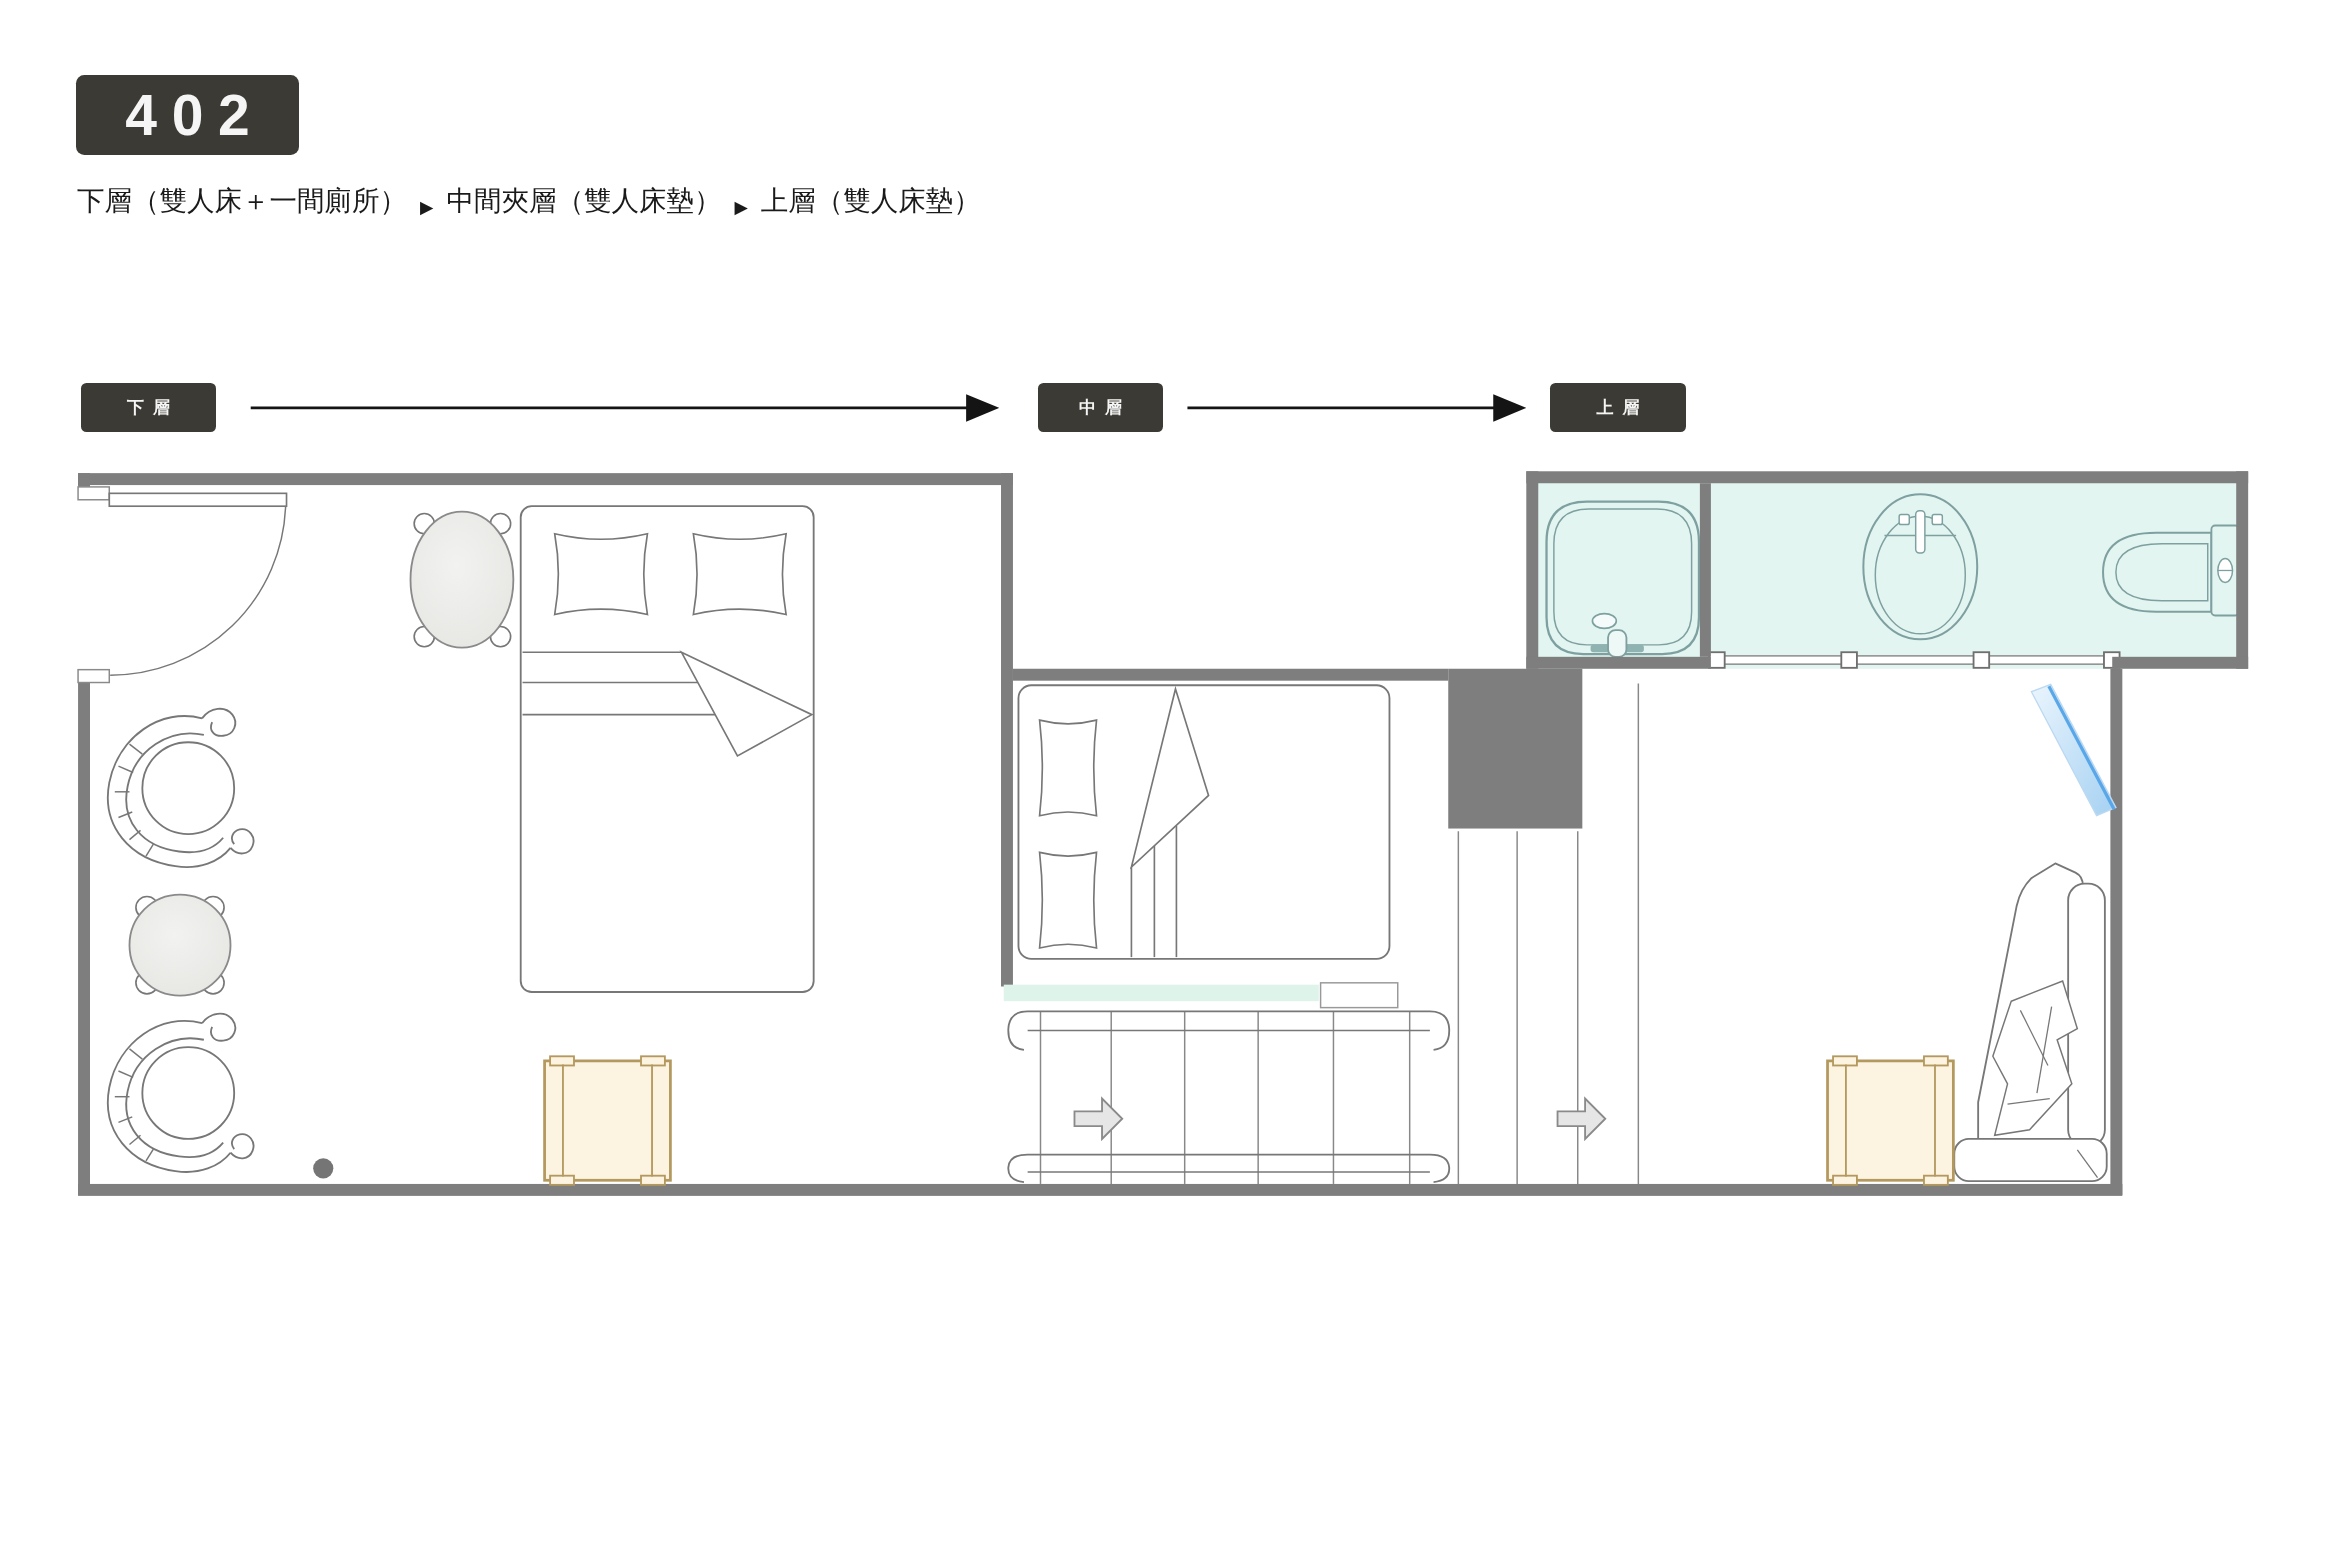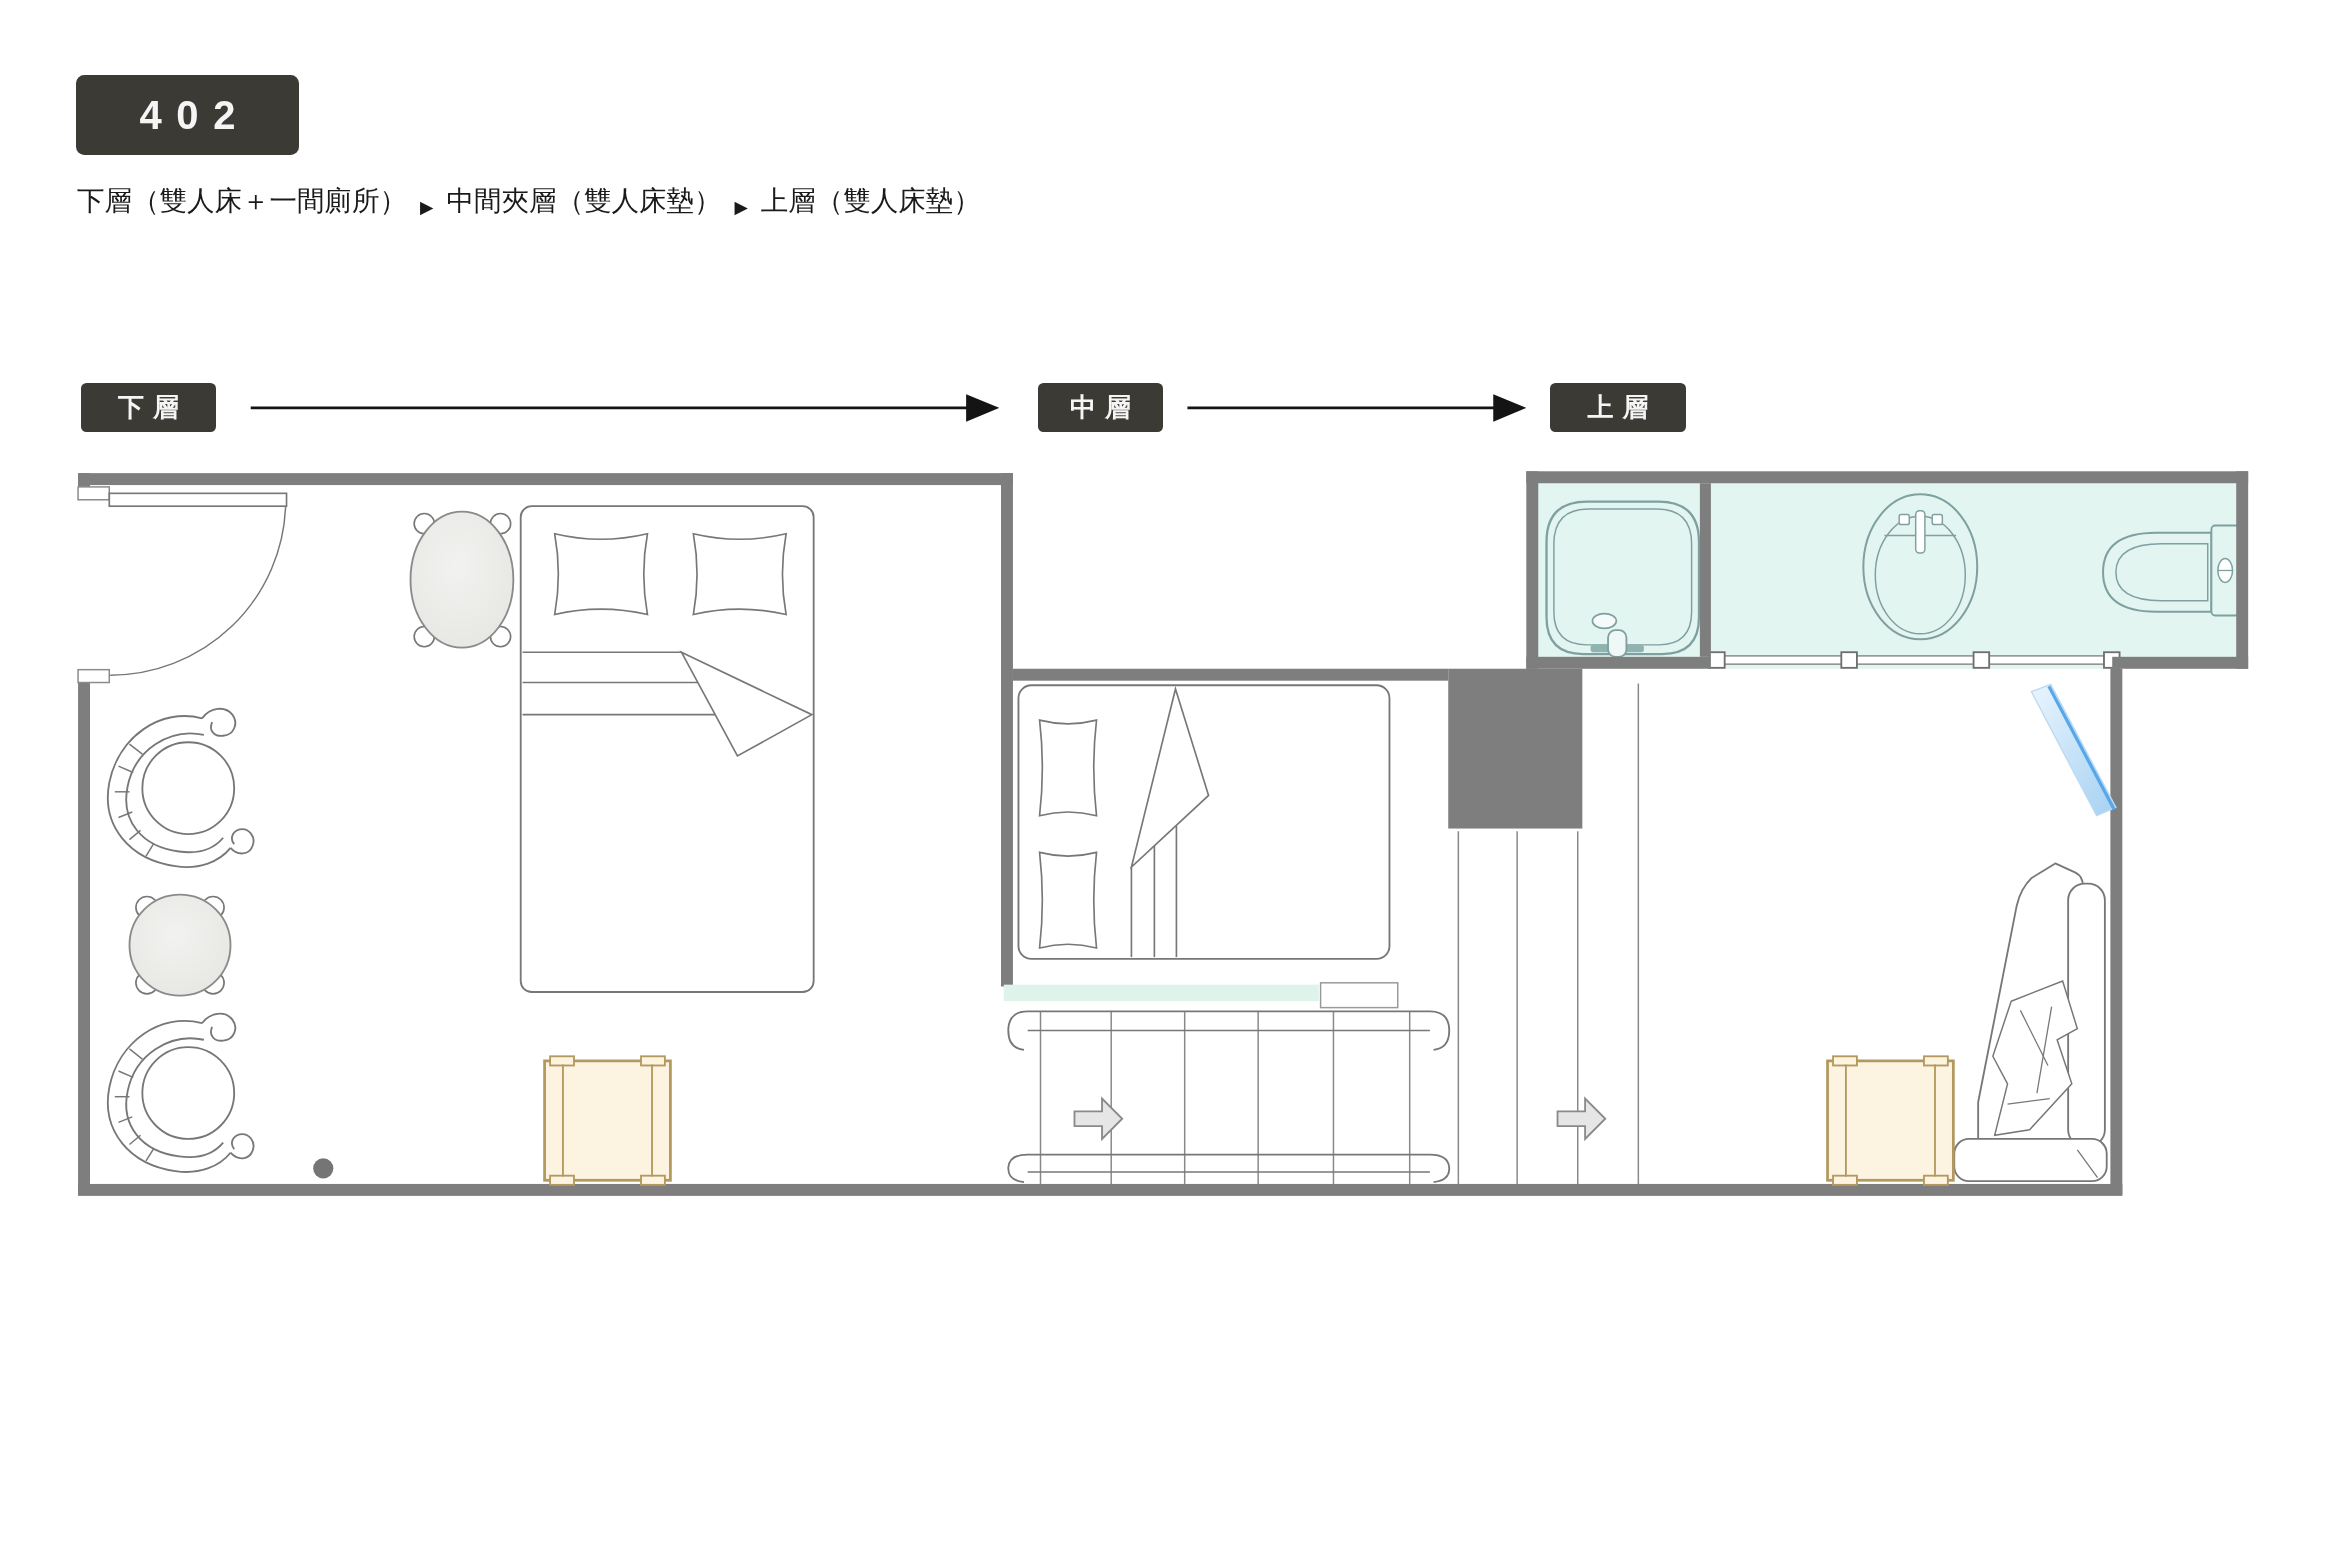--- a/index.html
+++ b/index.html
@@ -10,31 +10,31 @@
     --table-fill:#ebebe9; --dot:#757575;
   }
   *{margin:0;padding:0;box-sizing:border-box;}
   html,body{background:#fff;}
   body{font-family:"Liberation Sans","DejaVu Sans",sans-serif;color:var(--text);}
   .stage{position:relative;width:2351px;height:1568px;background:#fff;overflow:hidden;}
   .room-badge{
     position:absolute;left:76px;top:75px;width:223px;height:80px;
     background:var(--badge-bg);color:var(--badge-text);border-radius:8.3px;
     display:flex;align-items:center;justify-content:center;
-    font-size:40px;font-weight:bold;letter-spacing:14.7px;padding-left:14.7px;
+    font-size:57px;font-weight:bold;letter-spacing:14.7px;padding-left:14.7px;
   }
   .subtitle{
     position:absolute;left:77px;top:183px;font-size:27.5px;color:var(--text);
     display:flex;align-items:flex-end;white-space:nowrap;
   }
   .subtitle .sep{font-size:17.4px;margin:0 13px;position:relative;top:-0.9px;}
   .level-badge{
     position:absolute;top:383px;height:49px;background:var(--badge-bg);
     color:var(--badge-text);border-radius:5.5px;display:flex;align-items:center;
-    justify-content:center;font-size:26px;font-weight:600;letter-spacing:9.2px;
+    justify-content:center;font-size:17px;font-weight:600;letter-spacing:9.2px;
     padding-left:9.2px;
   }
   .lv-low{left:81px;width:135px;}
   .lv-mid{left:1038px;width:125px;}
   .lv-up{left:1550px;width:136px;}
   .footer-note{
     position:absolute;left:52px;top:1474px;font-size:26px;color:var(--text);
     white-space:nowrap;
   }
   svg.plan{position:absolute;left:0;top:0;}

